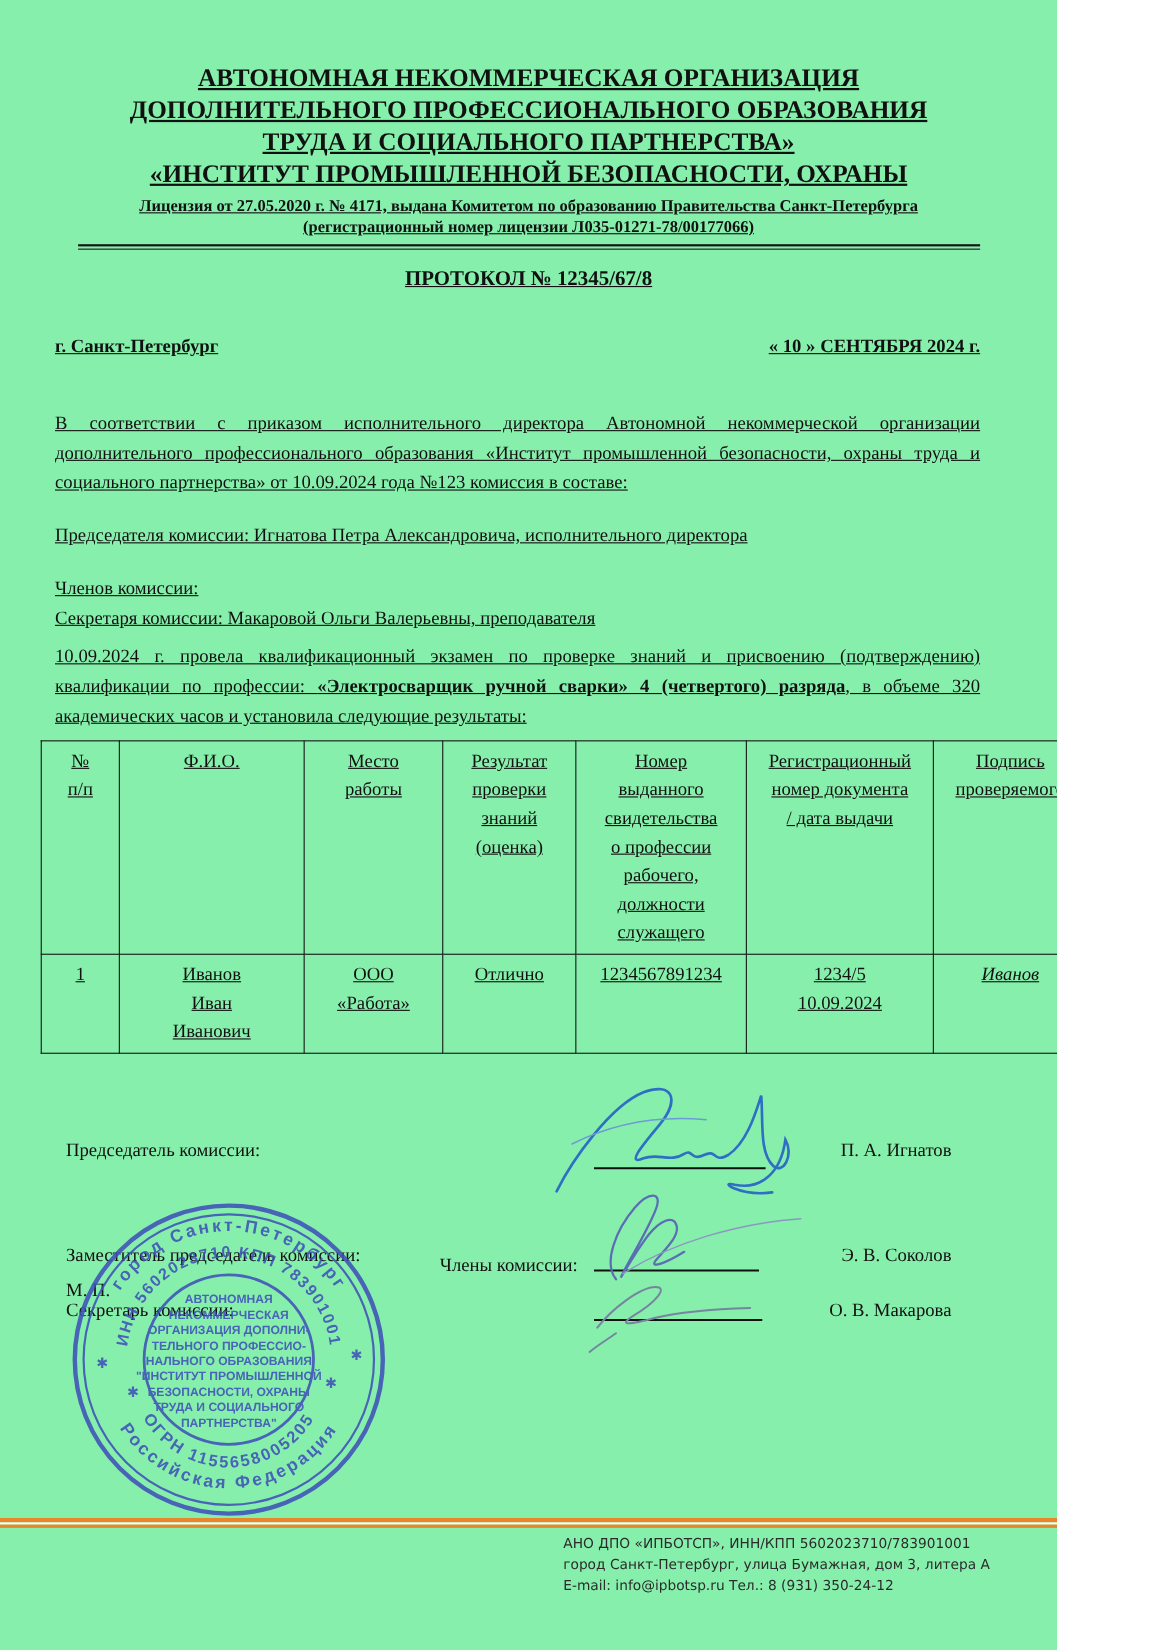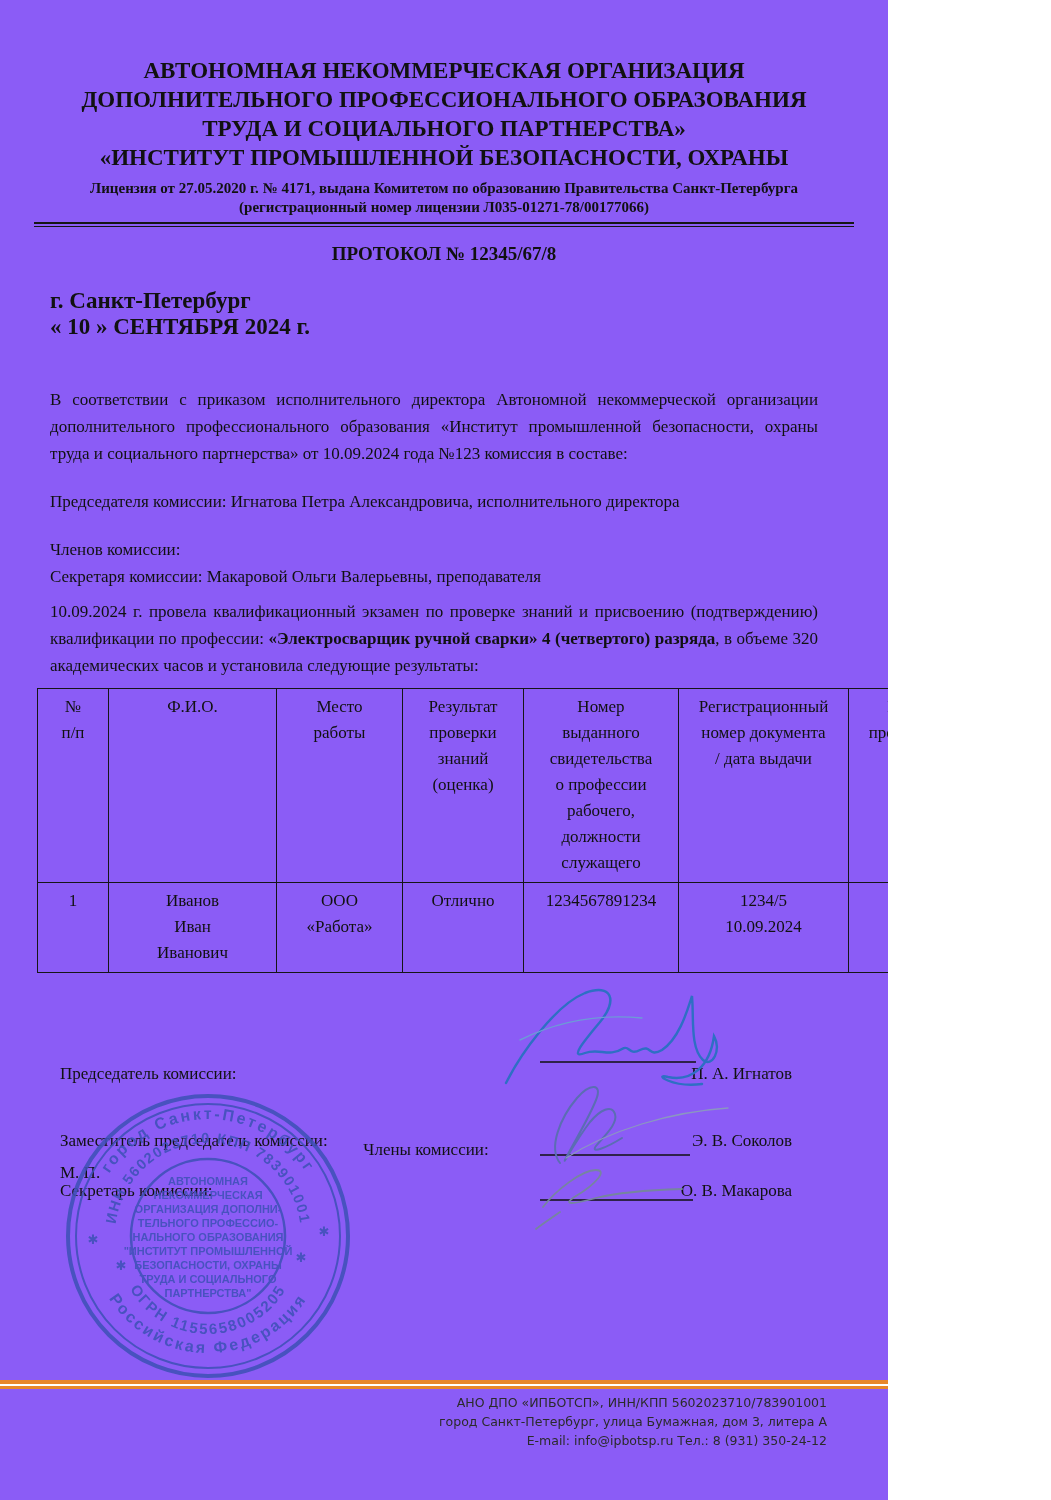--- a/index.html
+++ b/index.html
@@ -1,25 +1,25 @@
 <!DOCTYPE html>
 <html><head>
 <meta charset="utf-8">
 <style>
   html,body{margin:0;padding:0;background:#fff;}
-  .page{position:relative;width:888px;height:1500px;background:#8b5cf6;overflow:hidden;
-        font-family:"Liberation Serif","DejaVu Serif",serif;color:#111;}
+  .page{position:relative;width:961px;height:1500px;background:#86efac;overflow:hidden;
+        font-family:"Liberation Serif","DejaVu Serif",serif;color:#111;text-decoration:underline;}
   
   .org-block{padding-top:56px;text-align:center;font-weight:bold;font-size:23px;line-height:29px;}
   .license{margin-top:7px;text-align:center;font-weight:bold;font-size:15px;line-height:19px;}
   .dbl-rule{width:820px;margin:5px auto 0 auto;height:2px;border-top:2.5px solid #161616;border-bottom:1.2px solid #161616;}
   
   .protocol-title{margin-top:16px;text-align:center;font-weight:bold;font-size:19px;}
   .protocol-sub{margin-top:5px;text-align:center;font-weight:bold;font-size:17.5px;line-height:26px;}
-  .city-date{margin:23px 70px 0 50px;display:flex;justify-content:space-between;font-weight:bold;font-size:23px;flex-direction:column;}
+  .city-date{margin:40px 70px 0 50px;display:flex;justify-content:space-between;font-weight:bold;font-size:17px;}
   
   .body-text{margin:0 70px 0 50px;font-size:17px;line-height:27px;}
   .p1{margin-top:46px;text-align:justify;}
   .p-chair{margin-top:21px;}
   .p-members{margin-top:21px;}
   .p2{margin-top:8px;text-align:justify;}
   .b{font-weight:bold;}
   
   table.res{margin:9px 0 0 37px;width:951px;border-collapse:collapse;table-layout:fixed;font-size:17px;}
   table.res td{border:1.6px solid #161616;vertical-align:top;text-align:center;line-height:26px;padding:5px 3px 6px 3px;}
@@ -27,21 +27,21 @@
   td.fio{ text-align:left;padding-left:12px;}
   td.sig-cell{font-style:italic;}
   
   .sig-row{position:absolute;left:60px;right:96px;display:flex;justify-content:space-between;font-size:17px;}
   .sig-name{}
   
   .footer-bars{position:absolute;left:0;top:1380px;width:1051px;}
   .bar1{height:4px;}
   .bargap{height:2px;background:#fff;}
   .bar2{height:2.5px;}
-  .footer-text{position:absolute;right:61px;top:1393px;text-align:right;
+  .footer-text{position:absolute;right:61px;top:1393px;text-align:left;
     font-family:"DejaVu Sans","Liberation Sans",sans-serif;font-size:12.5px;line-height:19px;color:#2b2b2b;}
   
   .overlay{position:absolute;left:0;top:0;pointer-events:none;}
   .stamp-svg{position:absolute;left:58px;top:1086px;opacity:.88;pointer-events:none;}
   .stamp-arc{font-family:"Liberation Sans","DejaVu Sans",sans-serif;font-weight:bold;}
   .stamp-center{font-family:"Liberation Sans","DejaVu Sans",sans-serif;font-weight:bold;font-size:11px;text-anchor:middle;}
 </style>
 </head>
 <body>
 
@@ -118,21 +118,21 @@
 «Работа»</td>
         <td>Отлично</td>
         <td>1234567891234</td>
         <td class="preline">1234/5
 10.09.2024</td>
         <td class="sig-cell">Иванов</td>
       </tr>
     </tbody>
   </table>
 
-  <div class="sig-row" style="top:1036px;margin-top:28px;">
+  <div class="sig-row" style="top:1036px;">
     <span>Председатель комиссии:</span>
     <span class="sig-name">П. А. Игнатов</span>
   </div>
   <div class="sig-row" style="top:1140px;justify-content:center;">
     <span>Члены комиссии:</span>
   </div>
   <div class="sig-row" style="top:1131px;">
     <span>Заместитель председатель комиссии:</span>
     <span class="sig-name">Э. В. Соколов</span>
   </div>

